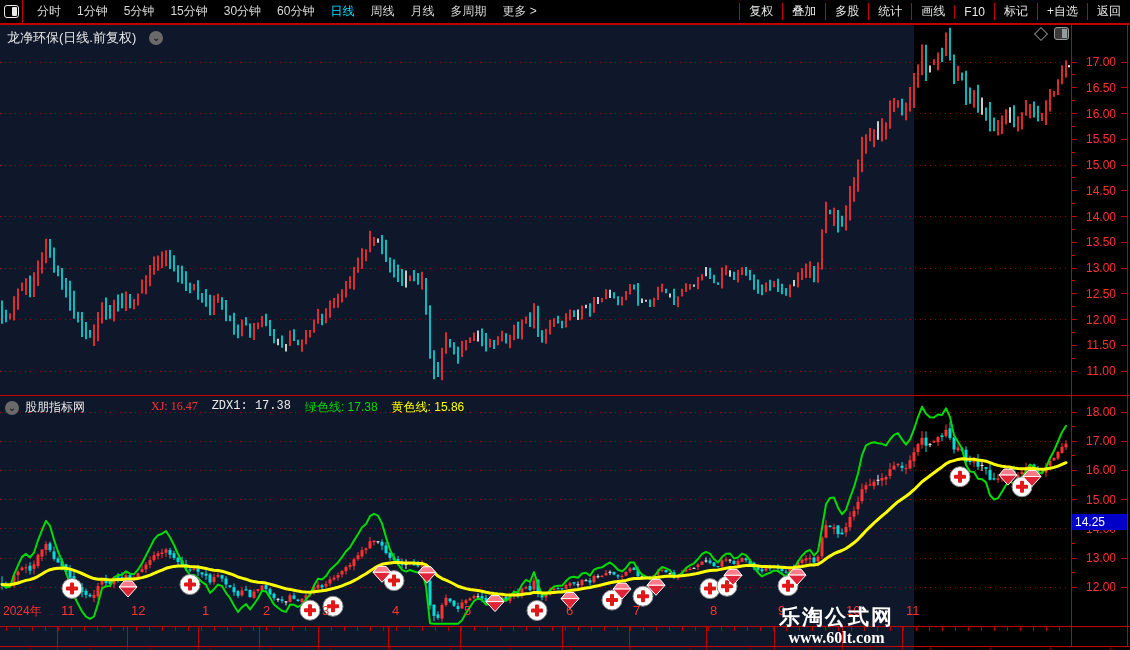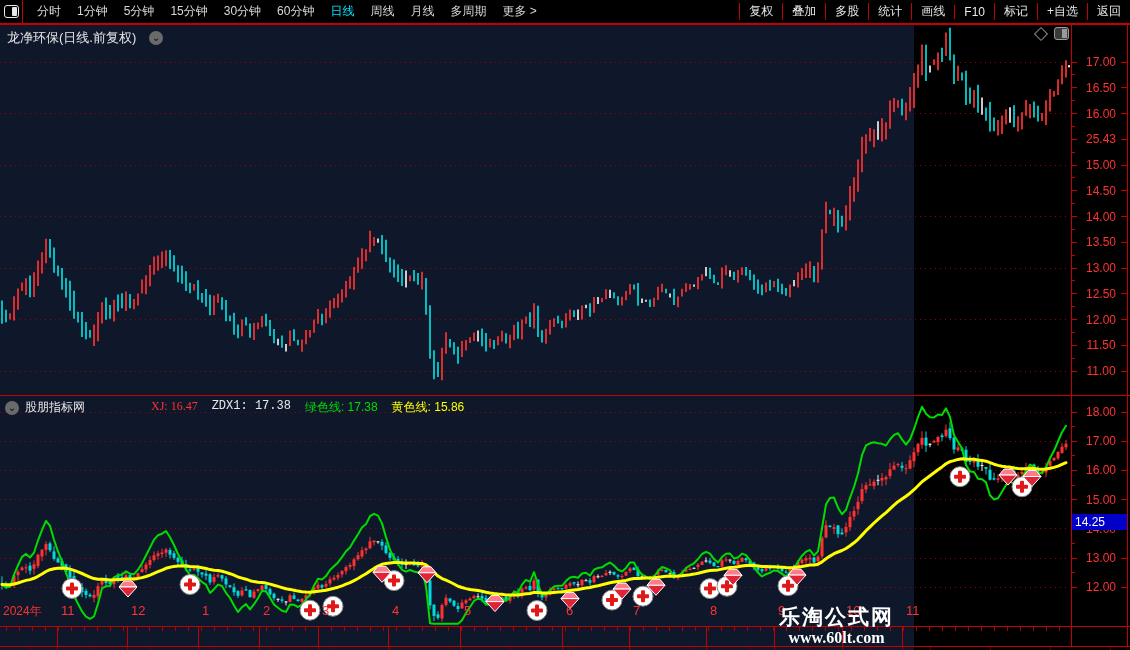--- a/index.html
+++ b/index.html
@@ -1231,21 +1231,21 @@
         <span style="color: rgb(232, 232, 232); font-family: Liberation Mono, monospace;">ZDX1: 17.38</span>
         <span style="color: rgb(0, 220, 0);">绿色线: 17.38</span>
         <span style="color: rgb(255, 255, 0);">黄色线: 15.86</span>
       </span>
   </div>
 
   <div id="mainAxis">
       <div class="axis-label" style="top: 56px;">17.00</div>
       <div class="axis-label" style="top: 81.75px;">16.50</div>
       <div class="axis-label" style="top: 107.5px;">16.00</div>
-      <div class="axis-label" style="top: 133.25px;">25.43</div>
+      <div class="axis-label" style="top: 133.25px;">15.50</div>
       <div class="axis-label" style="top: 159px;">15.00</div>
       <div class="axis-label" style="top: 184.75px;">14.50</div>
       <div class="axis-label" style="top: 210.5px;">14.00</div>
       <div class="axis-label" style="top: 236.25px;">13.50</div>
       <div class="axis-label" style="top: 262px;">13.00</div>
       <div class="axis-label" style="top: 287.75px;">12.50</div>
       <div class="axis-label" style="top: 313.5px;">12.00</div>
       <div class="axis-label" style="top: 339.25px;">11.50</div>
       <div class="axis-label" style="top: 365px;">11.00</div>
     </div>

